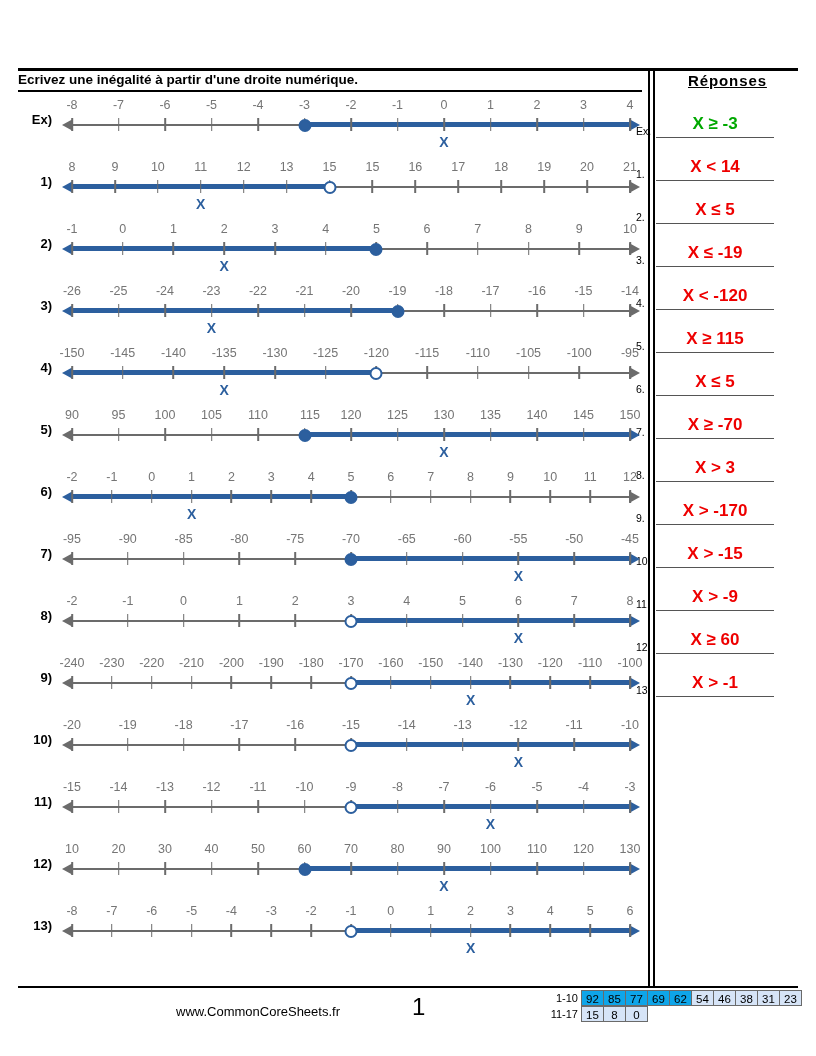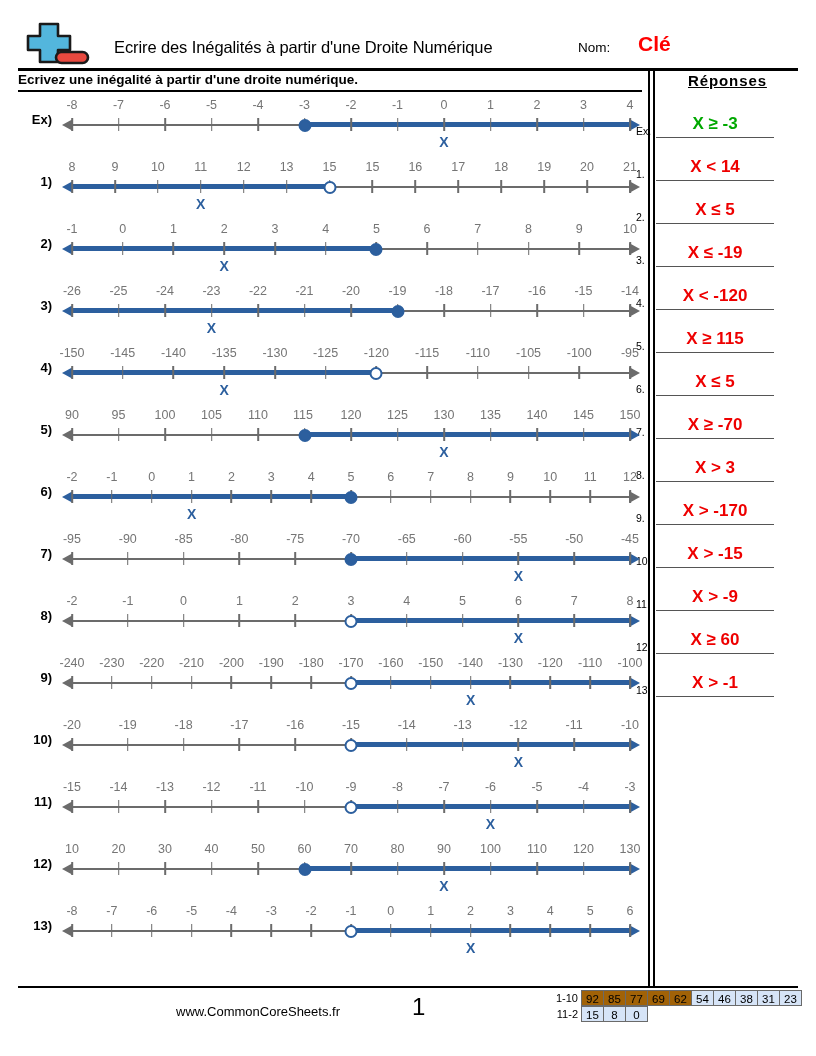--- a/index.html
+++ b/index.html
@@ -114,38 +114,29 @@
   .score-row{position:absolute;left:0;height:16px;white-space:nowrap;}
   .score-label{
     display:inline-block;width:48px;text-align:right;font-size:11px;
     vertical-align:top;line-height:16px;padding-right:4px;
   }
   .score-cells{display:inline-block;vertical-align:top;}
   .score-cell{
     display:inline-block;width:23px;height:16px;line-height:16px;
     text-align:center;font-size:11.5px;
     border:1px solid #6a6a6a;margin-left:-1px;box-sizing:border-box;
-    background:#a16207;
+    background:#0ea5e9;
   }
   .score-cell.hl{background:#d6e4f7;}
 </style>
 </head>
 <body>
 
 <div class="page">
 
-  <div class="header">
-    <svg class="logo" viewBox="0 0 72 50">
-      <path d="M22 4 L40 4 L40 16 L52 16 L52 30 L40 30 L40 42 L22 42 L22 30 L10 30 L10 16 L22 16 Z" fill="#53b6dd" stroke="#1a1a1a" stroke-width="2.6" stroke-linejoin="round"></path>
-      <rect x="38" y="32" width="32" height="11" rx="5.5" fill="#e8493f" stroke="#1a1a1a" stroke-width="2.6"></rect>
-    </svg>
-    <div class="title">Ecrire des Inégalités à partir d'une Droite Numérique</div>
-    <div class="nom">Nom:</div>
-    <div class="cle">Clé</div>
-  </div>
   <div class="hrule"></div>
 
   <div class="instructions">Ecrivez une inégalité à partir d'une droite numérique.</div>
   <div class="irule"></div>
 
   <div class="vdiv"></div>
   <div class="vdiv2"></div>
 
   <div class="ans-title">Réponses</div>
   <div id="answers-container">
@@ -416,21 +407,21 @@
           <div class="nl-label" style="left: 10px;">90</div>
           <div class="nl-tick" style="left: 56.5px;"></div>
           <div class="nl-label" style="left: 56.5px;">95</div>
           <div class="nl-tick" style="left: 103px;"></div>
           <div class="nl-label" style="left: 103px;">100</div>
           <div class="nl-tick" style="left: 149.5px;"></div>
           <div class="nl-label" style="left: 149.5px;">105</div>
           <div class="nl-tick" style="left: 196px;"></div>
           <div class="nl-label" style="left: 196px;">110</div>
           <div class="nl-tick" style="left: 242.5px;"></div>
-          <div class="nl-label" style="left: 241px;">115</div>
+          <div class="nl-label" style="left: 248px;">115</div>
           <div class="nl-tick" style="left: 289px;"></div>
           <div class="nl-label" style="left: 289px;">120</div>
           <div class="nl-tick" style="left: 335.5px;"></div>
           <div class="nl-label" style="left: 335.5px;">125</div>
           <div class="nl-tick" style="left: 382px;"></div>
           <div class="nl-label" style="left: 382px;">130</div>
           <div class="nl-tick" style="left: 428.5px;"></div>
           <div class="nl-label" style="left: 428.5px;">135</div>
           <div class="nl-tick" style="left: 475px;"></div>
           <div class="nl-label" style="left: 475px;">140</div>
@@ -738,16 +729,16 @@
           <div class="nl-x" style="left: 408.571px;">X</div>
         </div>
       </div>
     </div>
 
   <div class="frule"></div>
   <div class="site">www.CommonCoreSheets.fr</div>
   <div class="pagenum">1</div>
   <div class="score" id="score-table">
       <div class="score-row" style="top: 0px;"><span class="score-label">1-10</span><span class="score-cells"><span class="score-cell">92</span><span class="score-cell">85</span><span class="score-cell">77</span><span class="score-cell">69</span><span class="score-cell">62</span><span class="score-cell hl">54</span><span class="score-cell hl">46</span><span class="score-cell hl">38</span><span class="score-cell hl">31</span><span class="score-cell hl">23</span></span></div>
-      <div class="score-row" style="top: 16px;"><span class="score-label">11-2</span><span class="score-cells"><span class="score-cell hl">15</span><span class="score-cell hl">8</span><span class="score-cell hl">0</span></span></div>
+      <div class="score-row" style="top: 16px;"><span class="score-label">11-17</span><span class="score-cells"><span class="score-cell hl">15</span><span class="score-cell hl">8</span><span class="score-cell hl">0</span></span></div>
     </div>
 
 </div>
 
 </body></html>

